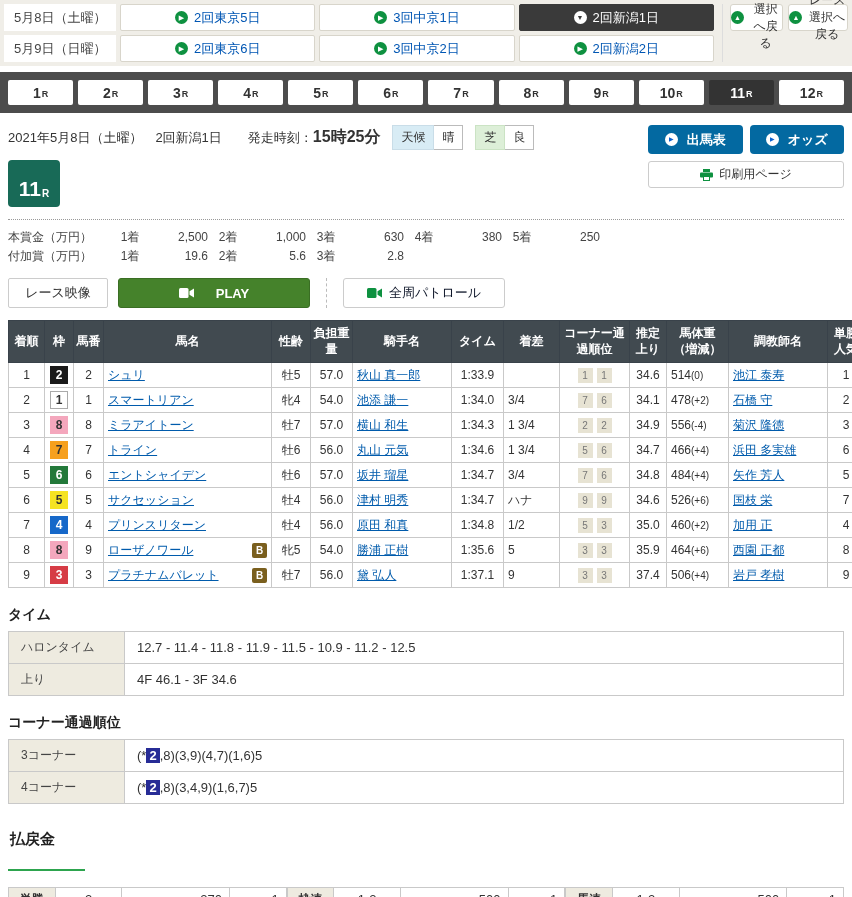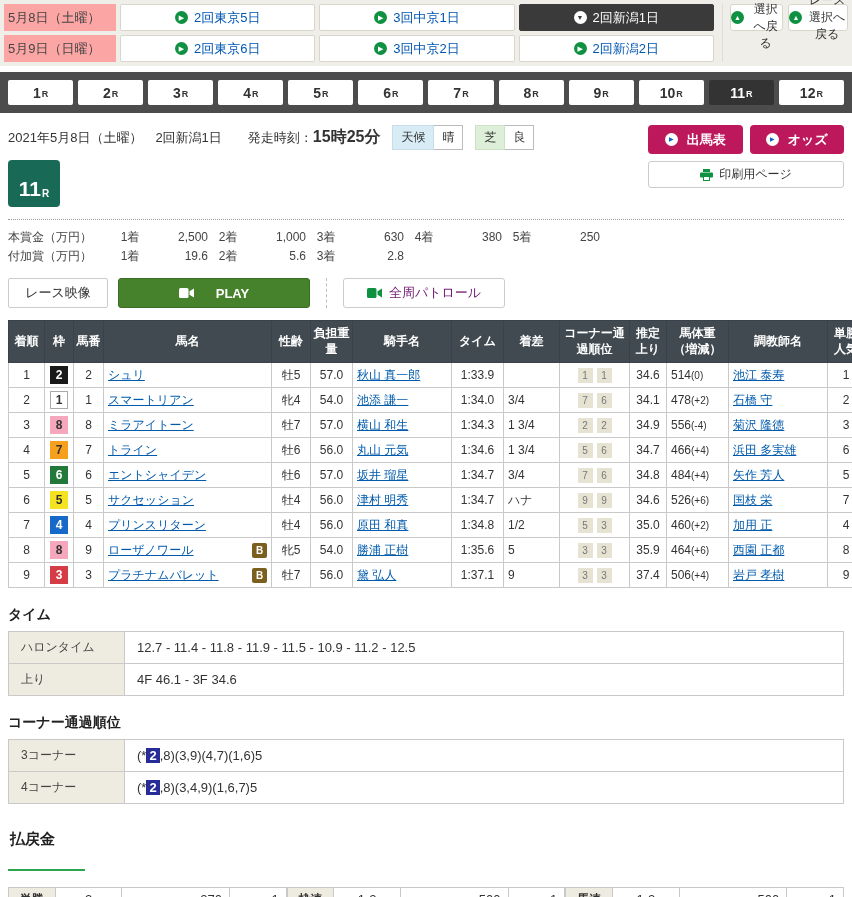--- a/index.html
+++ b/index.html
@@ -3,42 +3,42 @@
 <meta charset="utf-8">
 <style>
   * { box-sizing: border-box; margin: 0; padding: 0; }
   body { background:#fff; font-family:"Liberation Sans","DejaVu Sans",sans-serif; color:#333; }
   .page { width:852px; margin:0 auto; }
 
   
   .topnav { display:flex; background:#f0eee8; padding:4px; gap:8px; }
   .topnav-left { flex:1; display:flex; flex-direction:column; gap:4px; }
   .nav-row { display:flex; gap:4px; }
-  .nav-date { width:112px; background:#fca5a5; display:flex; align-items:center; padding-left:4px; font-size:13px; color:#444; }
+  .nav-date { width:112px; background:#ffffff; display:flex; align-items:center; padding-left:10px; font-size:13px; color:#444; }
   .nav-btn { flex:1; height:27px; background:#fff; border:1px solid #d8d5cb; border-radius:2px; color:#0056b3; font-size:13px; display:flex; align-items:center; justify-content:center; gap:6px; cursor:pointer; font-family:inherit; }
   .nav-btn.sel { background:#3a3a3a; color:#fff; border-color:#3a3a3a; }
   .circ-ic { width:13px; height:13px; min-width:13px; border-radius:50%; background:#0e9140; color:#fff; font-size:7px; line-height:13px; display:inline-flex; align-items:center; justify-content:center; }
   .nav-btn.sel .circ-ic { background:#fff; color:#3a3a3a; }
   .topnav-right { width:126px; display:flex; gap:5px; border-left:1px solid #ddd; padding-left:7px; }
   .back-btn { height:27px; background:#fff; border:1px solid #d8d5cb; border-radius:3px; font-size:12px; color:#333; display:flex; align-items:center; justify-content:center; gap:5px; cursor:pointer; font-family:inherit; }
 
   
   .tabstrip { background:#4c4c4c; padding:8px; display:flex; gap:5px; margin-top:6px; }
   .tab { flex:1; height:25px; background:#fff; border:none; border-radius:2px; color:#333; cursor:pointer; display:flex; align-items:center; justify-content:center; font-family:inherit; }
   .tab-num { font-size:14px; font-weight:bold; }
   .tab-r { font-size:9px; font-weight:bold; margin-left:1px; margin-top:3px; }
   .tab.sel { background:#333; color:#fff; }
 
   
   .content { padding:12px 8px 0; }
   .info-top { display:flex; }
   .info-left { flex:1; }
   .info-right { width:196px; display:flex; flex-direction:column; gap:7px; }
   .blue-btn-row { display:flex; gap:7px; }
-  .blue-btn { flex:1; height:29px; background:#be185d; color:#fff; border:none; border-radius:4px; font-size:13px; font-weight:bold; display:flex; align-items:center; justify-content:center; gap:9px; cursor:pointer; font-family:inherit; }
+  .blue-btn { flex:1; height:29px; background:#0369a1; color:#fff; border:none; border-radius:4px; font-size:13px; font-weight:bold; display:flex; align-items:center; justify-content:center; gap:9px; cursor:pointer; font-family:inherit; }
   .blue-btn .circ-ic { background:#fff; color:#0c61cf; font-size:6px; }
   .white-btn { height:27px; background:#fff; border:1px solid #ccc; border-radius:3px; font-size:12px; color:#333; display:flex; align-items:center; justify-content:center; gap:6px; cursor:pointer; font-family:inherit; }
 
   .date-line { font-size:13px; display:flex; align-items:center; }
   .start-label { margin-left:26px; }
   .start-time { font-size:16px; font-weight:bold; }
   .wbadge { display:inline-flex; margin-left:12px; font-size:12px; }
   .wbadge .lab { background:#d8ecf5; padding:3px 8px; border:1px solid #c9dde8; }
   .wbadge.turf .lab { background:#ddefd8; border-color:#cbe3c4; }
   .wbadge .val { background:#fff; padding:3px 8px; border:1px solid #bbb; border-left:none; }
@@ -58,21 +58,21 @@
 
   .prize-row { display:flex; font-size:12px; line-height:19px; color:#444; }
   .prize-label { width:102px; }
   .prize-rank { width:40px; text-align:center; }
   .prize-val { width:58px; text-align:right; }
 
   .video-row { display:flex; gap:10px; margin:12px 0; align-items:center; }
   .video-label { width:100px; height:30px; border:1px solid #ccc; border-radius:2px; display:flex; align-items:center; justify-content:center; font-size:13px; background:#fff; }
   .play-btn { width:192px; height:30px; background:#45822b; border:1px solid #3a6e24; border-radius:3px; color:#fff; font-weight:bold; font-size:13px; display:flex; align-items:center; justify-content:center; gap:22px; cursor:pointer; font-family:inherit; }
   .vdash { border-left:1px dashed #bbb; height:30px; margin:0 6px; }
-  .patrol-btn { width:162px; height:30px; background:#fff; border:1px solid #ccc; border-radius:3px; font-size:13px; color:#701a75; display:flex; align-items:center; justify-content:center; gap:7px; cursor:pointer; font-family:inherit; }
+  .patrol-btn { width:162px; height:30px; background:#fff; border:1px solid #ccc; border-radius:3px; font-size:13px; color:#0f172a; display:flex; align-items:center; justify-content:center; gap:7px; cursor:pointer; font-family:inherit; }
   .cam-green { color:#0e9140; display:inline-flex; }
   .cam-white { color:#fff; display:inline-flex; }
 
   
   .results { width:100%; border-collapse:collapse; table-layout:fixed; font-size:12px; margin-top:2px; }
   .results th { background:#414a50; color:#fff; font-weight:bold; border:1px solid #39424a; padding:5px 1px; font-size:12px; line-height:1.3; }
   .results td { border:1px solid #c9c9c9; padding:3px 4px; text-align:center; height:21px; }
   .results td.lt { text-align:left; }
   .results a { color:#005bac; text-decoration:underline; }
   .waku { display:inline-flex; width:18px; height:18px; align-items:center; justify-content:center; font-weight:bold; font-size:12px; }

